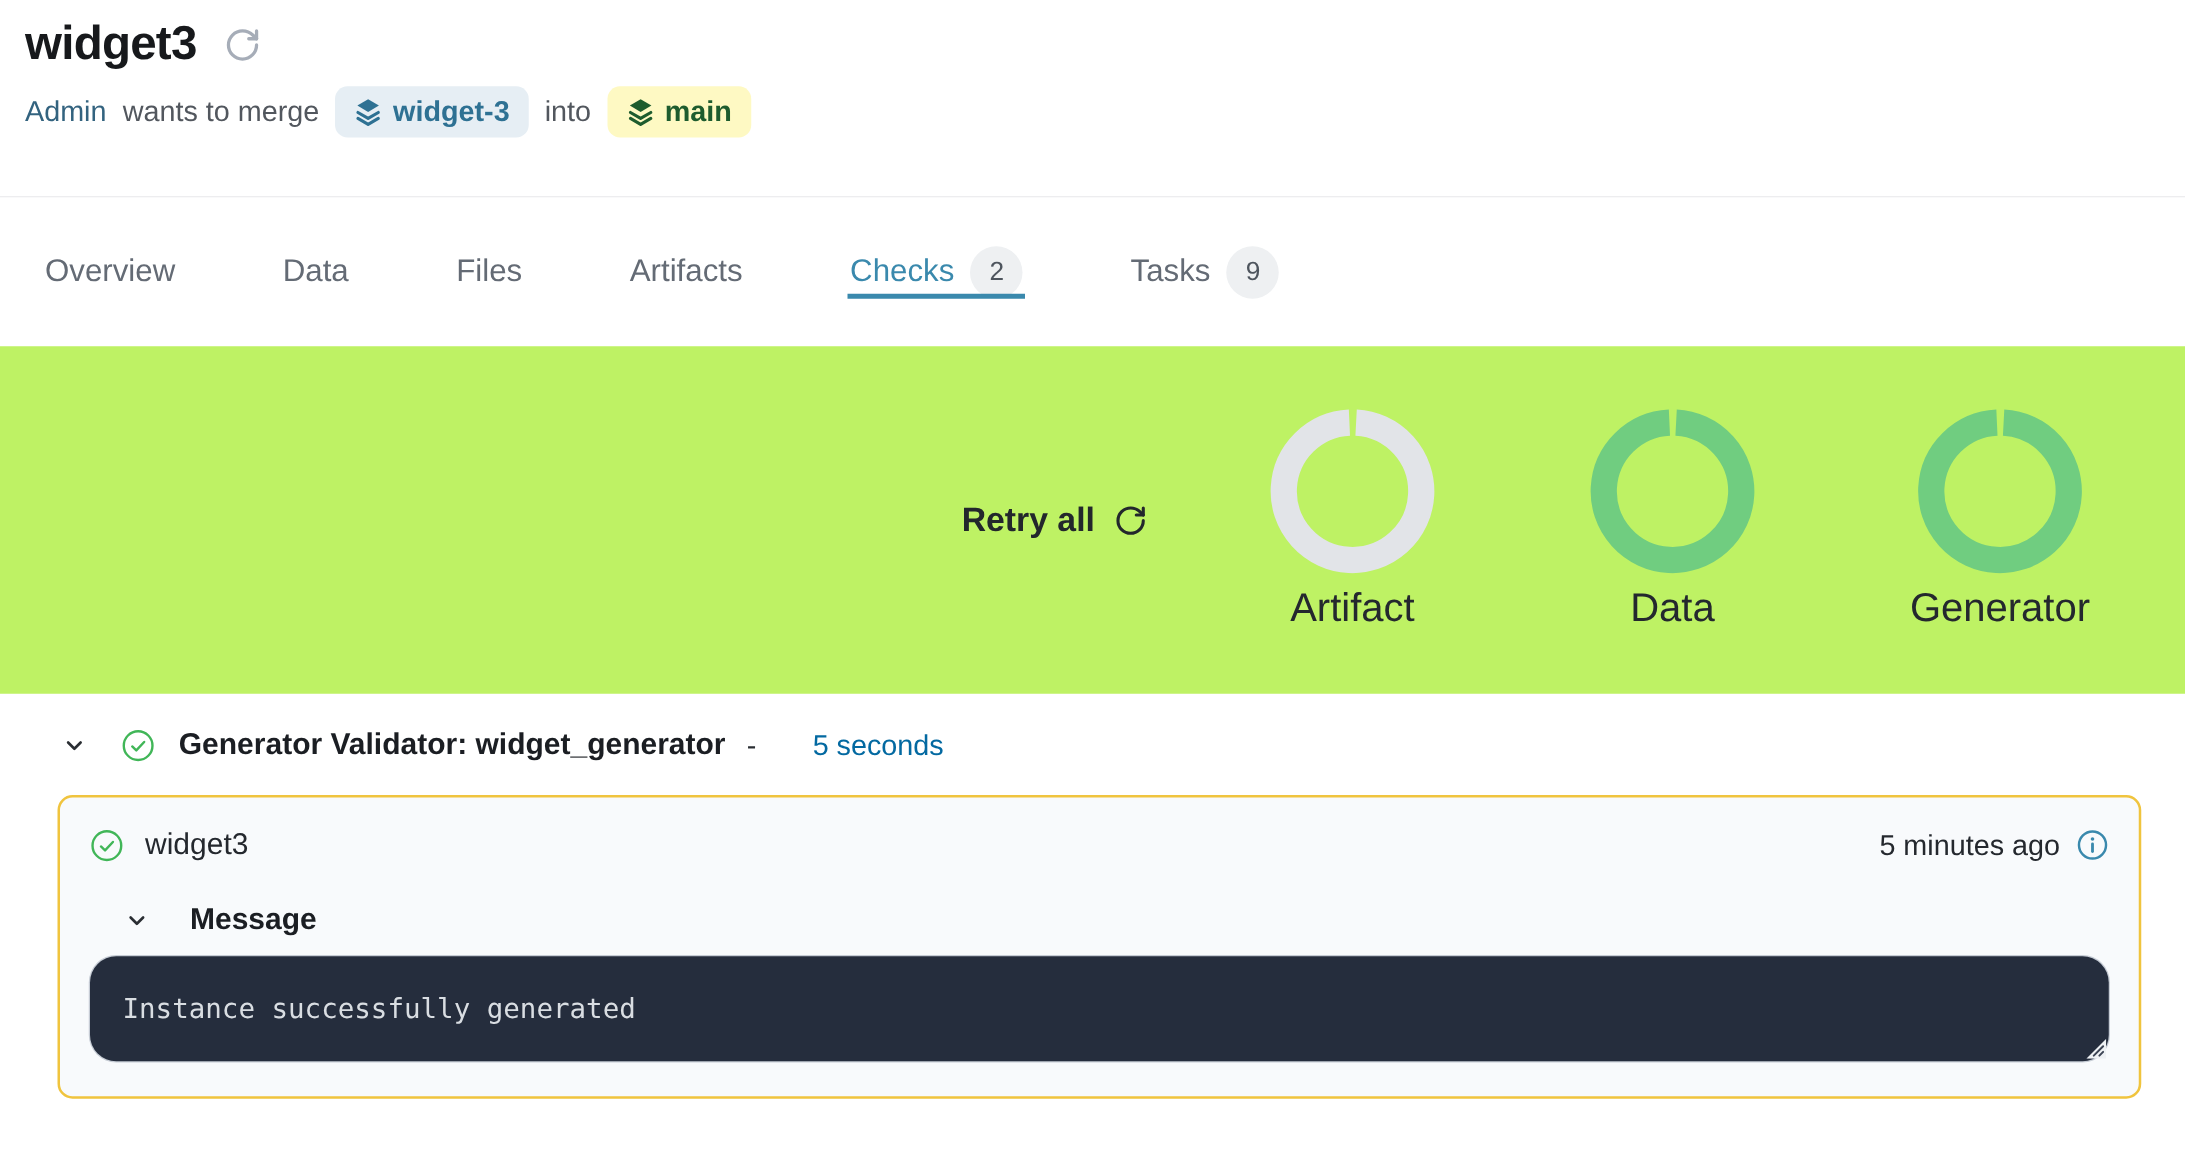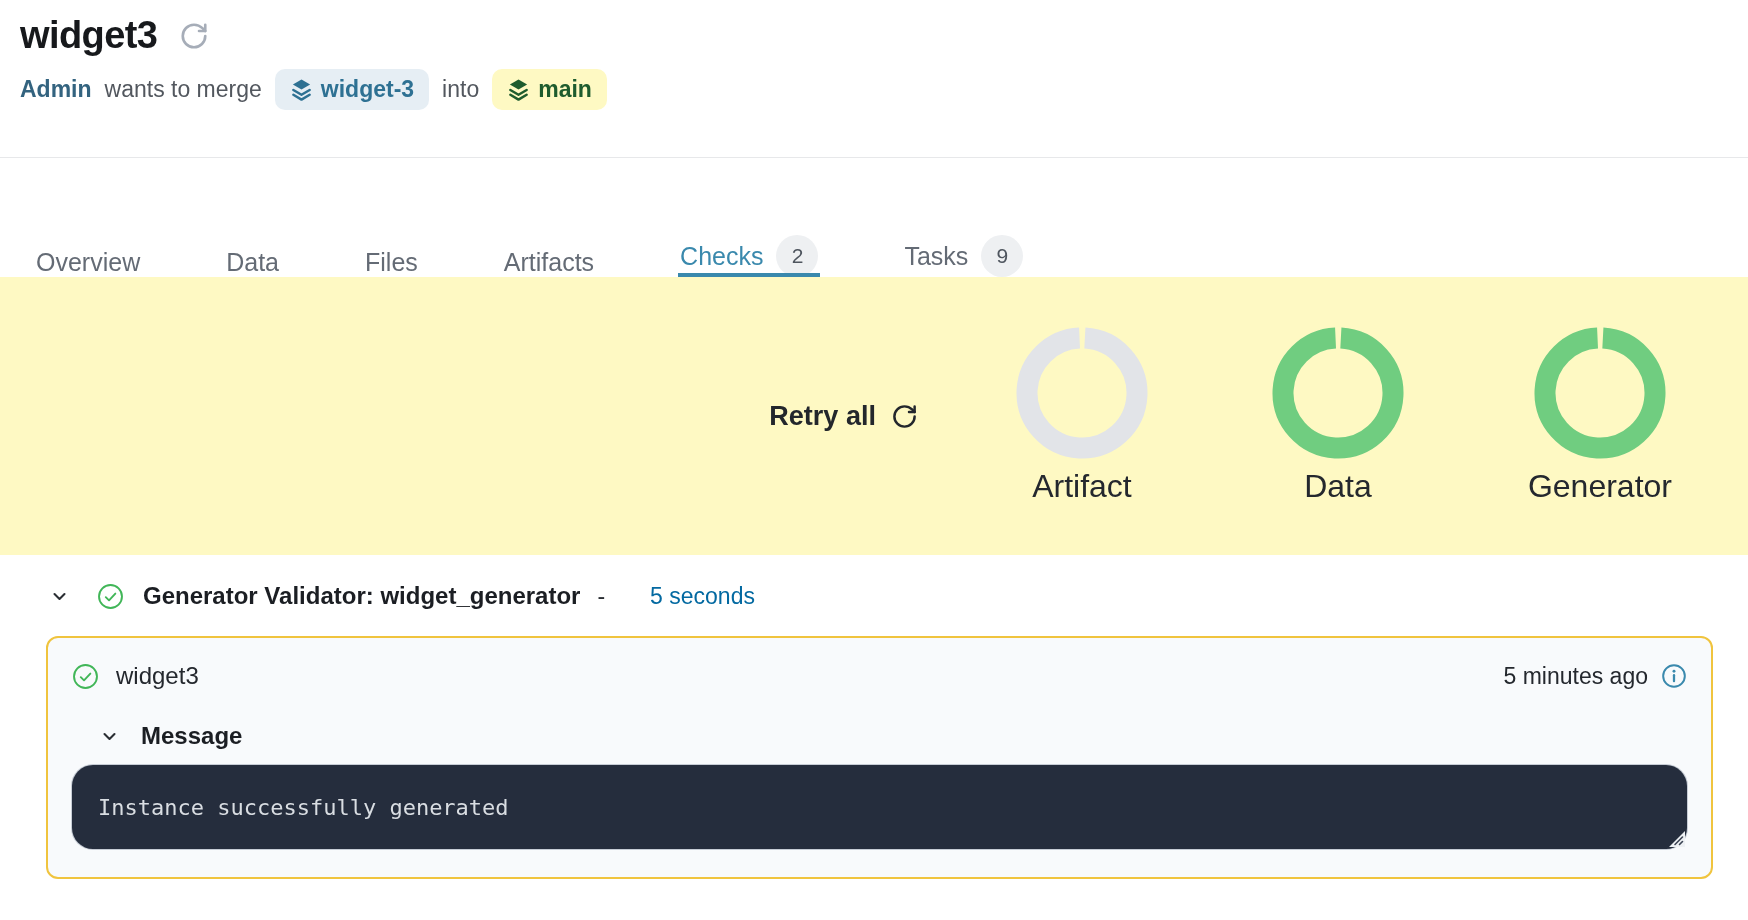--- a/index.html
+++ b/index.html
@@ -6,37 +6,37 @@
   html,body { width:1748px; height:920px; background:#ffffff; overflow:hidden;
     font-family:"Liberation Sans", sans-serif; color:#24282e; }
 
   
   .header { height:158px; padding:14px 24px 0 20px; border-bottom:1px solid #e7e8ea; }
   .title-row { display:flex; align-items:center; gap:22px; }
   .page-title { font-size:38px; font-weight:700; color:#17191c; letter-spacing:-0.6px; }
   .refresh-btn { background:none; border:none; cursor:pointer; display:flex; align-items:center; }
   .refresh-btn svg { width:30px; height:30px; stroke:#a6adb8; stroke-width:2.1; fill:none; }
   .subtitle { margin-top:12px; display:flex; align-items:center; gap:13px; font-size:23px; color:#52575e; }
-  .author { color:var(--link,#33637f); font-weight:700; text-decoration:none; cursor:pointer; }
+  .author { color:var(--link,#33637f); font-weight:400; text-decoration:none; cursor:pointer; }
   .branch-badge { display:inline-flex; align-items:center; gap:8px; padding:7px 15px;
     border-radius:10px; font-weight:700; font-size:23px; cursor:pointer; }
   .branch-badge svg { width:23px; height:23px; }
   .branch-badge.source { background:#e6eef4; color:#2e7193; }
   .branch-badge.target { background:#fef9c3; color:#1e5c2e; }
 
   
-  .tabbar { height:119px; display:flex; align-items:flex-end; padding-left:36px; gap:86px; background:#fff; }
+  .tabbar { height:119px; display:flex; align-items:center; padding-left:36px; gap:86px; background:#fff; }
   .tab { display:flex; align-items:center; gap:13px; font-size:25px; color:#646b75; position:relative; cursor:pointer; white-space:nowrap; }
   .tab.active { color:var(--accent,#3a89ad); }
   .tab.active::after { content:""; position:absolute; left:-2px; right:-2px; bottom:0; height:4px; background:var(--accent,#3a89ad); }
   .tab-badge { min-width:42px; height:42px; padding:0 6px; border-radius:21px; background:#eef0f2; color:#4e555e;
     font-size:21px; display:flex; align-items:center; justify-content:center; }
 
   
-  .strip { height:278px; background:#fef9c3; display:flex; align-items:center; justify-content:flex-end; padding-right:76px; }
+  .strip { height:278px; background:#bef264; display:flex; align-items:center; justify-content:flex-end; padding-right:76px; }
   .retry { display:flex; align-items:center; gap:15px; font-size:27px; font-weight:600; color:#23272c;
     background:none; border:none; cursor:pointer; margin-right:98px; font-family:inherit; }
   .retry svg { width:27px; height:27px; stroke:#23272c; stroke-width:2.2; fill:none; }
   .donuts { display:flex; gap:124px; }
   .donut-box { display:flex; flex-direction:column; align-items:center; }
   .donut-box svg { width:132px; height:132px; display:block; }
   .donut-ring { fill:none; stroke:currentColor; stroke-width:21; }
   .donut.pending { color:var(--pending,#e2e4e8); }
   .donut.success { color:var(--success,#70cd80); }
   .donut-label { margin-top:9px; font-size:32px; color:#24282e; }
@@ -53,21 +53,21 @@
   .check-dur { font-size:23px; color:#0369a1;margin-left:28px; }
 
   
   .card { margin:17px 35px 0 46px; border:2px solid var(--card-border,#f0c43e); border-radius:12px;
     background:#f8fafc; padding:24px 24px 28px; }
   .card-head { display:flex; align-items:center; }
   .card-name { margin-left:17px; font-size:24px; color:#24282e; }
   .card-meta { margin-left:auto; display:flex; align-items:center; gap:13px; font-size:23px; color:#24282e; }
   .info-btn { background:none; border:none; cursor:pointer; display:flex; }
   .info-btn svg { width:26px; height:26px; stroke:var(--accent,#2f7d9e); fill:none; }
-  .msg-head { margin-top:32px; padding-left:28px; display:flex; align-items:center; gap:22px; }
+  .msg-head { margin-top:32px; padding-left:28px; display:flex; align-items:center; gap:33px; }
   .msg-label { font-weight:700; font-size:24px; color:#1b1e23; }
   .code { position:relative; margin-top:15px; background:var(--code-bg,#252d3d); border-radius:21px; height:84px;
     display:flex; align-items:center; padding:0 26px; box-shadow:0 0 0 1px #c6ccd5;
     font-family:"DejaVu Sans Mono", monospace; font-size:22px; color:#d9dde2; }
   .grip { position:absolute; right:2px; bottom:2px; width:16px; height:16px; cursor:nwse-resize; }
 </style>
 </head>
 <body>
 
 <div class="header">

